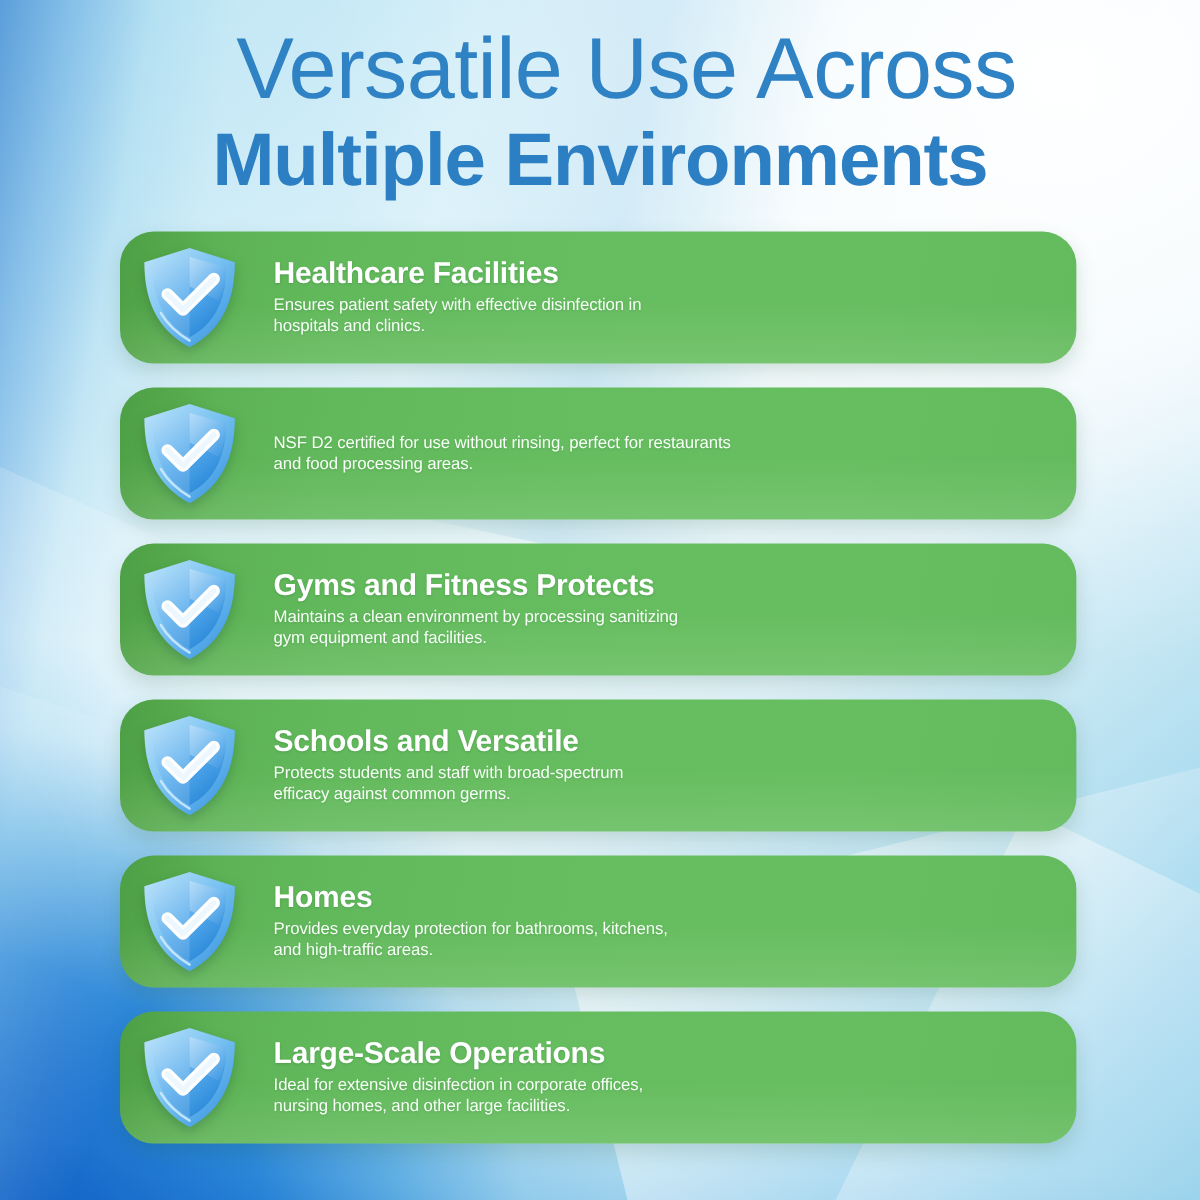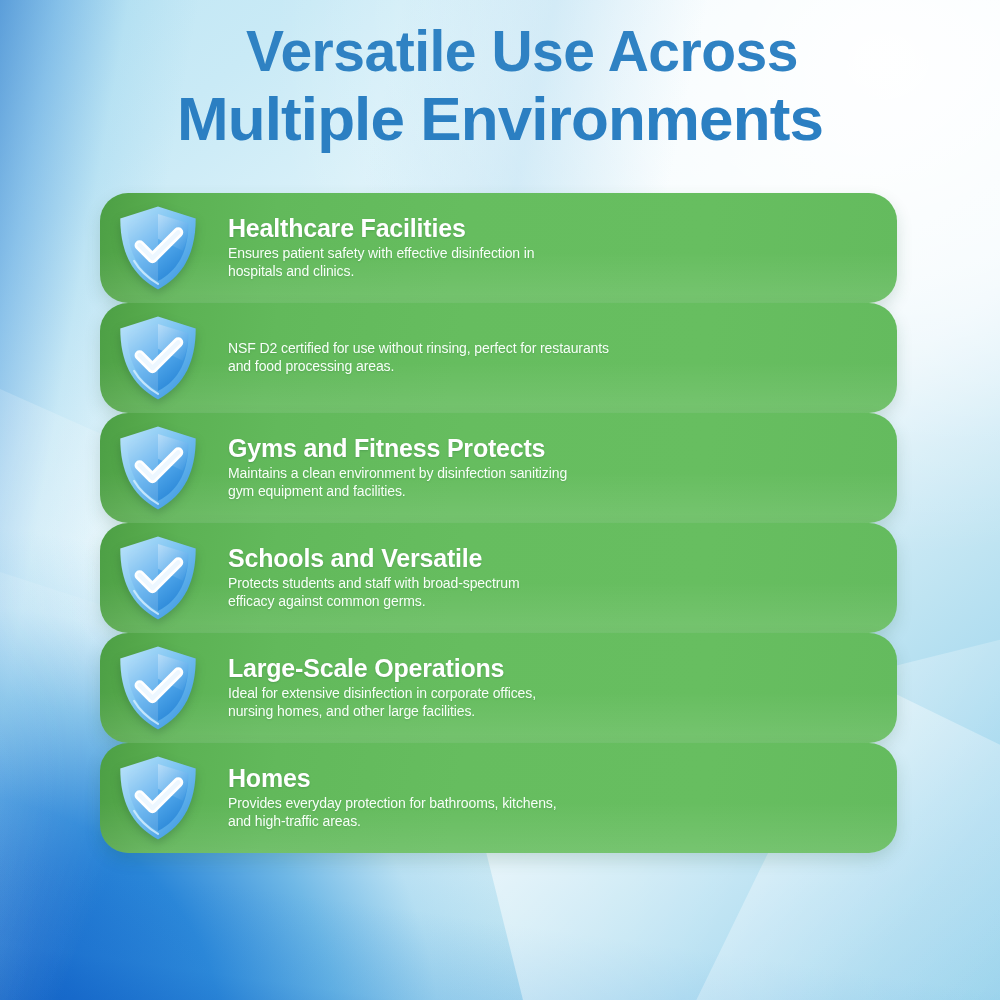--- a/index.html
+++ b/index.html
@@ -70,32 +70,32 @@
     background:linear-gradient(115deg, rgba(255,255,255,.45), rgba(255,255,255,0) 70%);
     transform:rotate(26deg);
   }
 
   
   .heading{
     position:absolute; left:0; top:22px; width:1000px;
     text-align:center; z-index:5; color:#2f82c3;
   }
   .heading .line1{
-    display:block; font-size:57px; line-height:1.02; font-weight:700;
+    display:block; font-size:72px; line-height:1.02; font-weight:400;
     letter-spacing:-.5px; color:#2f82c3;padding-left:44px;
   }
   .heading .line2{
     display:block; font-size:62px; line-height:1.06; font-weight:700;
     letter-spacing:-.9px; color:#2b7fc2; margin-top:6px;
   }
 
   
   .cards{
     position:absolute; left:100px; top:193px; width:797px; z-index:6;
-    display:flex; flex-direction:column; 
+    display:flex; flex-direction:column; gap:20px;
   }
   .card{
     position:relative; height:110px; border-radius:28px;
     background:
       linear-gradient(100deg,
         #4c9f45 0%, #53a649 4%, #5cb254 10%,
         #62b95b 22%, #66bd5f 45%, #67be60 75%, #64bb5e 100%);
     box-shadow:0 7px 16px rgba(30,90,60,.17);
     display:flex; align-items:center; overflow:visible;
   }
@@ -213,21 +213,21 @@
           <path d="M50 13 L83 23 C83 51 74 73 50 86 C26 73 17 51 17 23 Z" fill="url(#shIn1)"></path>
           <path d="M50 13 L83 23 C83 34 81 44 77 53 L50 40 Z" fill="url(#shHl1)" opacity=".55"></path>
           <path d="M50 13 L50 86 C26 73 17 51 17 23 Z" fill="#ffffff" opacity=".14"></path>
           <path d="M30 47 L44 61 L72 33" fill="none" stroke="#ffffff" stroke-width="11" stroke-linecap="round" stroke-linejoin="round"></path>
           <path d="M30 47 L44 61 L72 33" fill="none" stroke="#eaf6ff" stroke-width="5" stroke-linecap="round" stroke-linejoin="round" opacity=".85"></path>
           <path d="M24 64 C31 76 40 83 50 89" fill="none" stroke="#d8f0ff" stroke-width="2.2" stroke-linecap="round" opacity=".8"></path>
         </svg>
       </div>
       <div class="card-text">
         <div class="card-title">Gyms and Fitness Protects</div>
-        <div class="card-desc">Maintains a clean environment by disinfection sanitizing
+        <div class="card-desc">Maintains a clean environment by processing sanitizing
 gym equipment and facilities.</div>
       </div>
     </div>
 
     <div class="card">
       <div class="icon-wrap">
         <svg viewBox="0 0 100 100" aria-hidden="true">
           <path d="M50 5 L91 18 C91 52 80 79 50 95 C20 79 9 52 9 18 Z" fill="url(#shOut1)"></path>
           <path d="M50 13 L83 23 C83 51 74 73 50 86 C26 73 17 51 17 23 Z" fill="url(#shIn1)"></path>
           <path d="M50 13 L83 23 C83 34 81 44 77 53 L50 40 Z" fill="url(#shHl1)" opacity=".55"></path>
@@ -250,39 +250,39 @@
           <path d="M50 5 L91 18 C91 52 80 79 50 95 C20 79 9 52 9 18 Z" fill="url(#shOut1)"></path>
           <path d="M50 13 L83 23 C83 51 74 73 50 86 C26 73 17 51 17 23 Z" fill="url(#shIn1)"></path>
           <path d="M50 13 L83 23 C83 34 81 44 77 53 L50 40 Z" fill="url(#shHl1)" opacity=".55"></path>
           <path d="M50 13 L50 86 C26 73 17 51 17 23 Z" fill="#ffffff" opacity=".14"></path>
           <path d="M30 47 L44 61 L72 33" fill="none" stroke="#ffffff" stroke-width="11" stroke-linecap="round" stroke-linejoin="round"></path>
           <path d="M30 47 L44 61 L72 33" fill="none" stroke="#eaf6ff" stroke-width="5" stroke-linecap="round" stroke-linejoin="round" opacity=".85"></path>
           <path d="M24 64 C31 76 40 83 50 89" fill="none" stroke="#d8f0ff" stroke-width="2.2" stroke-linecap="round" opacity=".8"></path>
         </svg>
       </div>
       <div class="card-text">
+        <div class="card-title">Homes</div>
+        <div class="card-desc">Provides everyday protection for bathrooms, kitchens,
+and high-traffic areas.</div>
+      </div>
+    </div>
+
+    <div class="card">
+      <div class="icon-wrap">
+        <svg viewBox="0 0 100 100" aria-hidden="true">
+          <path d="M50 5 L91 18 C91 52 80 79 50 95 C20 79 9 52 9 18 Z" fill="url(#shOut1)"></path>
+          <path d="M50 13 L83 23 C83 51 74 73 50 86 C26 73 17 51 17 23 Z" fill="url(#shIn1)"></path>
+          <path d="M50 13 L83 23 C83 34 81 44 77 53 L50 40 Z" fill="url(#shHl1)" opacity=".55"></path>
+          <path d="M50 13 L50 86 C26 73 17 51 17 23 Z" fill="#ffffff" opacity=".14"></path>
+          <path d="M30 47 L44 61 L72 33" fill="none" stroke="#ffffff" stroke-width="11" stroke-linecap="round" stroke-linejoin="round"></path>
+          <path d="M30 47 L44 61 L72 33" fill="none" stroke="#eaf6ff" stroke-width="5" stroke-linecap="round" stroke-linejoin="round" opacity=".85"></path>
+          <path d="M24 64 C31 76 40 83 50 89" fill="none" stroke="#d8f0ff" stroke-width="2.2" stroke-linecap="round" opacity=".8"></path>
+        </svg>
+      </div>
+      <div class="card-text">
         <div class="card-title">Large-Scale Operations</div>
         <div class="card-desc">Ideal for extensive disinfection in corporate offices,
 nursing homes, and other large facilities.</div>
       </div>
     </div>
 
-    <div class="card">
-      <div class="icon-wrap">
-        <svg viewBox="0 0 100 100" aria-hidden="true">
-          <path d="M50 5 L91 18 C91 52 80 79 50 95 C20 79 9 52 9 18 Z" fill="url(#shOut1)"></path>
-          <path d="M50 13 L83 23 C83 51 74 73 50 86 C26 73 17 51 17 23 Z" fill="url(#shIn1)"></path>
-          <path d="M50 13 L83 23 C83 34 81 44 77 53 L50 40 Z" fill="url(#shHl1)" opacity=".55"></path>
-          <path d="M50 13 L50 86 C26 73 17 51 17 23 Z" fill="#ffffff" opacity=".14"></path>
-          <path d="M30 47 L44 61 L72 33" fill="none" stroke="#ffffff" stroke-width="11" stroke-linecap="round" stroke-linejoin="round"></path>
-          <path d="M30 47 L44 61 L72 33" fill="none" stroke="#eaf6ff" stroke-width="5" stroke-linecap="round" stroke-linejoin="round" opacity=".85"></path>
-          <path d="M24 64 C31 76 40 83 50 89" fill="none" stroke="#d8f0ff" stroke-width="2.2" stroke-linecap="round" opacity=".8"></path>
-        </svg>
-      </div>
-      <div class="card-text">
-        <div class="card-title">Homes</div>
-        <div class="card-desc">Provides everyday protection for bathrooms, kitchens,
-and high-traffic areas.</div>
-      </div>
-    </div>
-
   </div>
 </div>
 
 </body></html>

